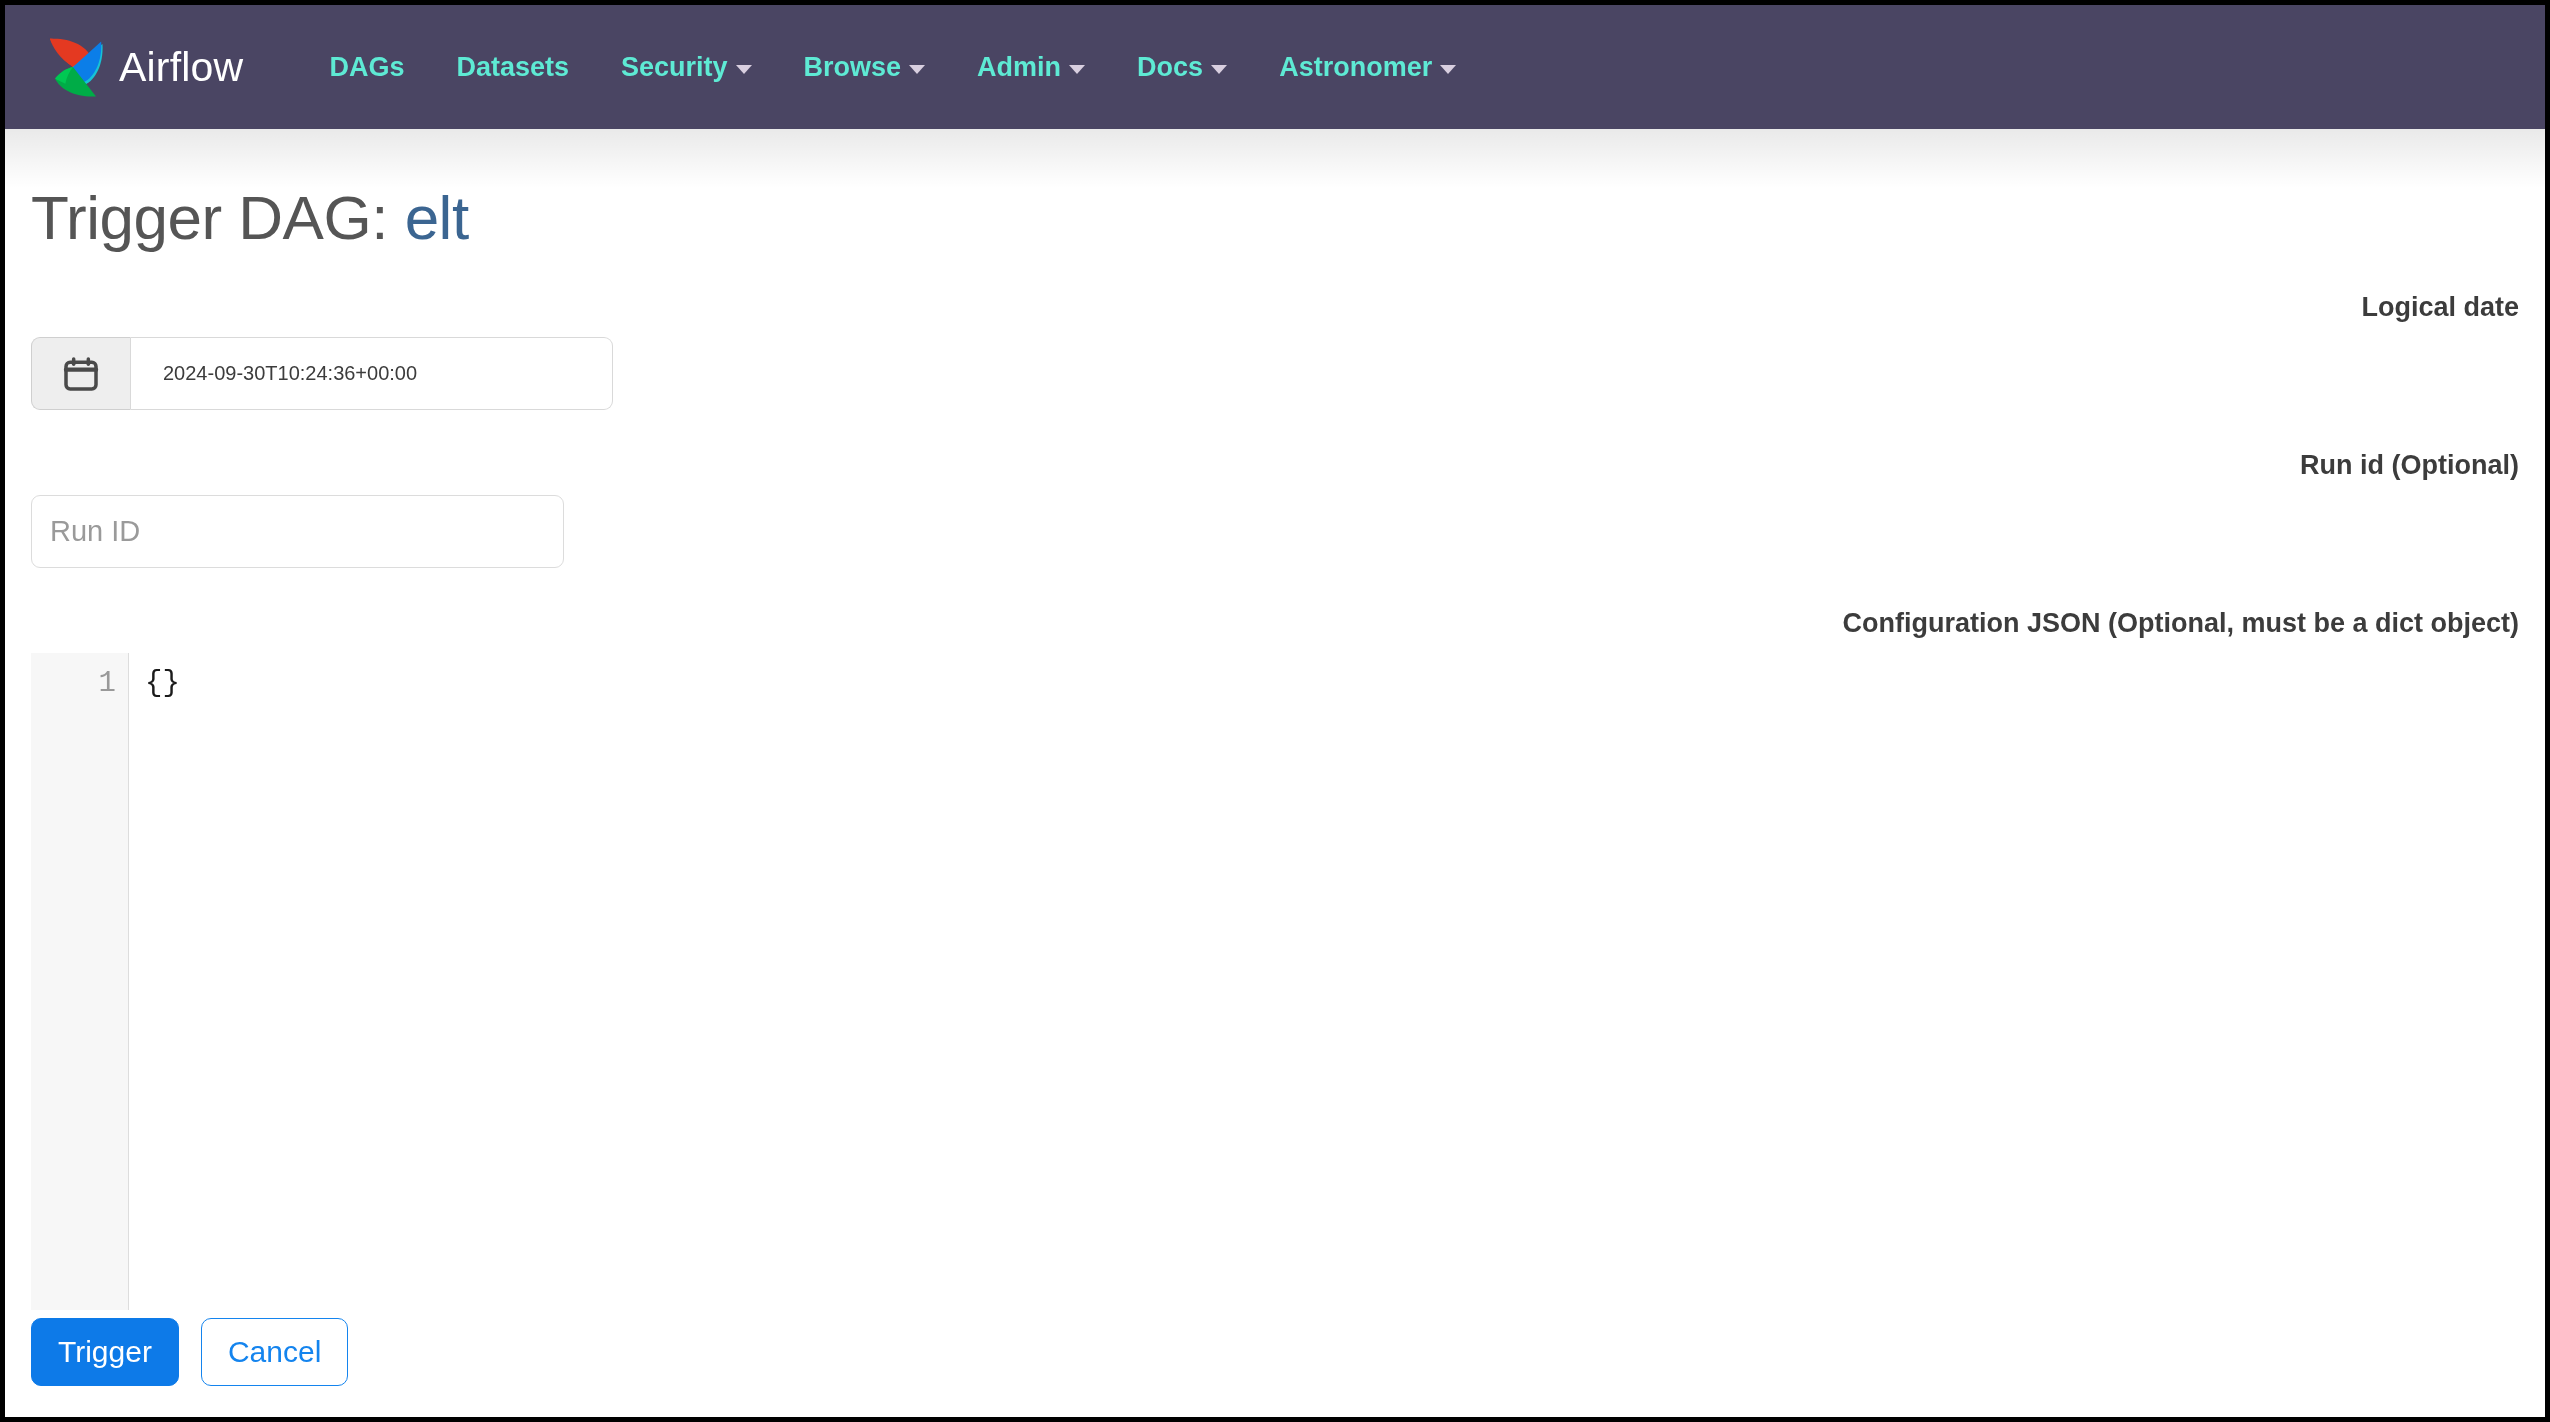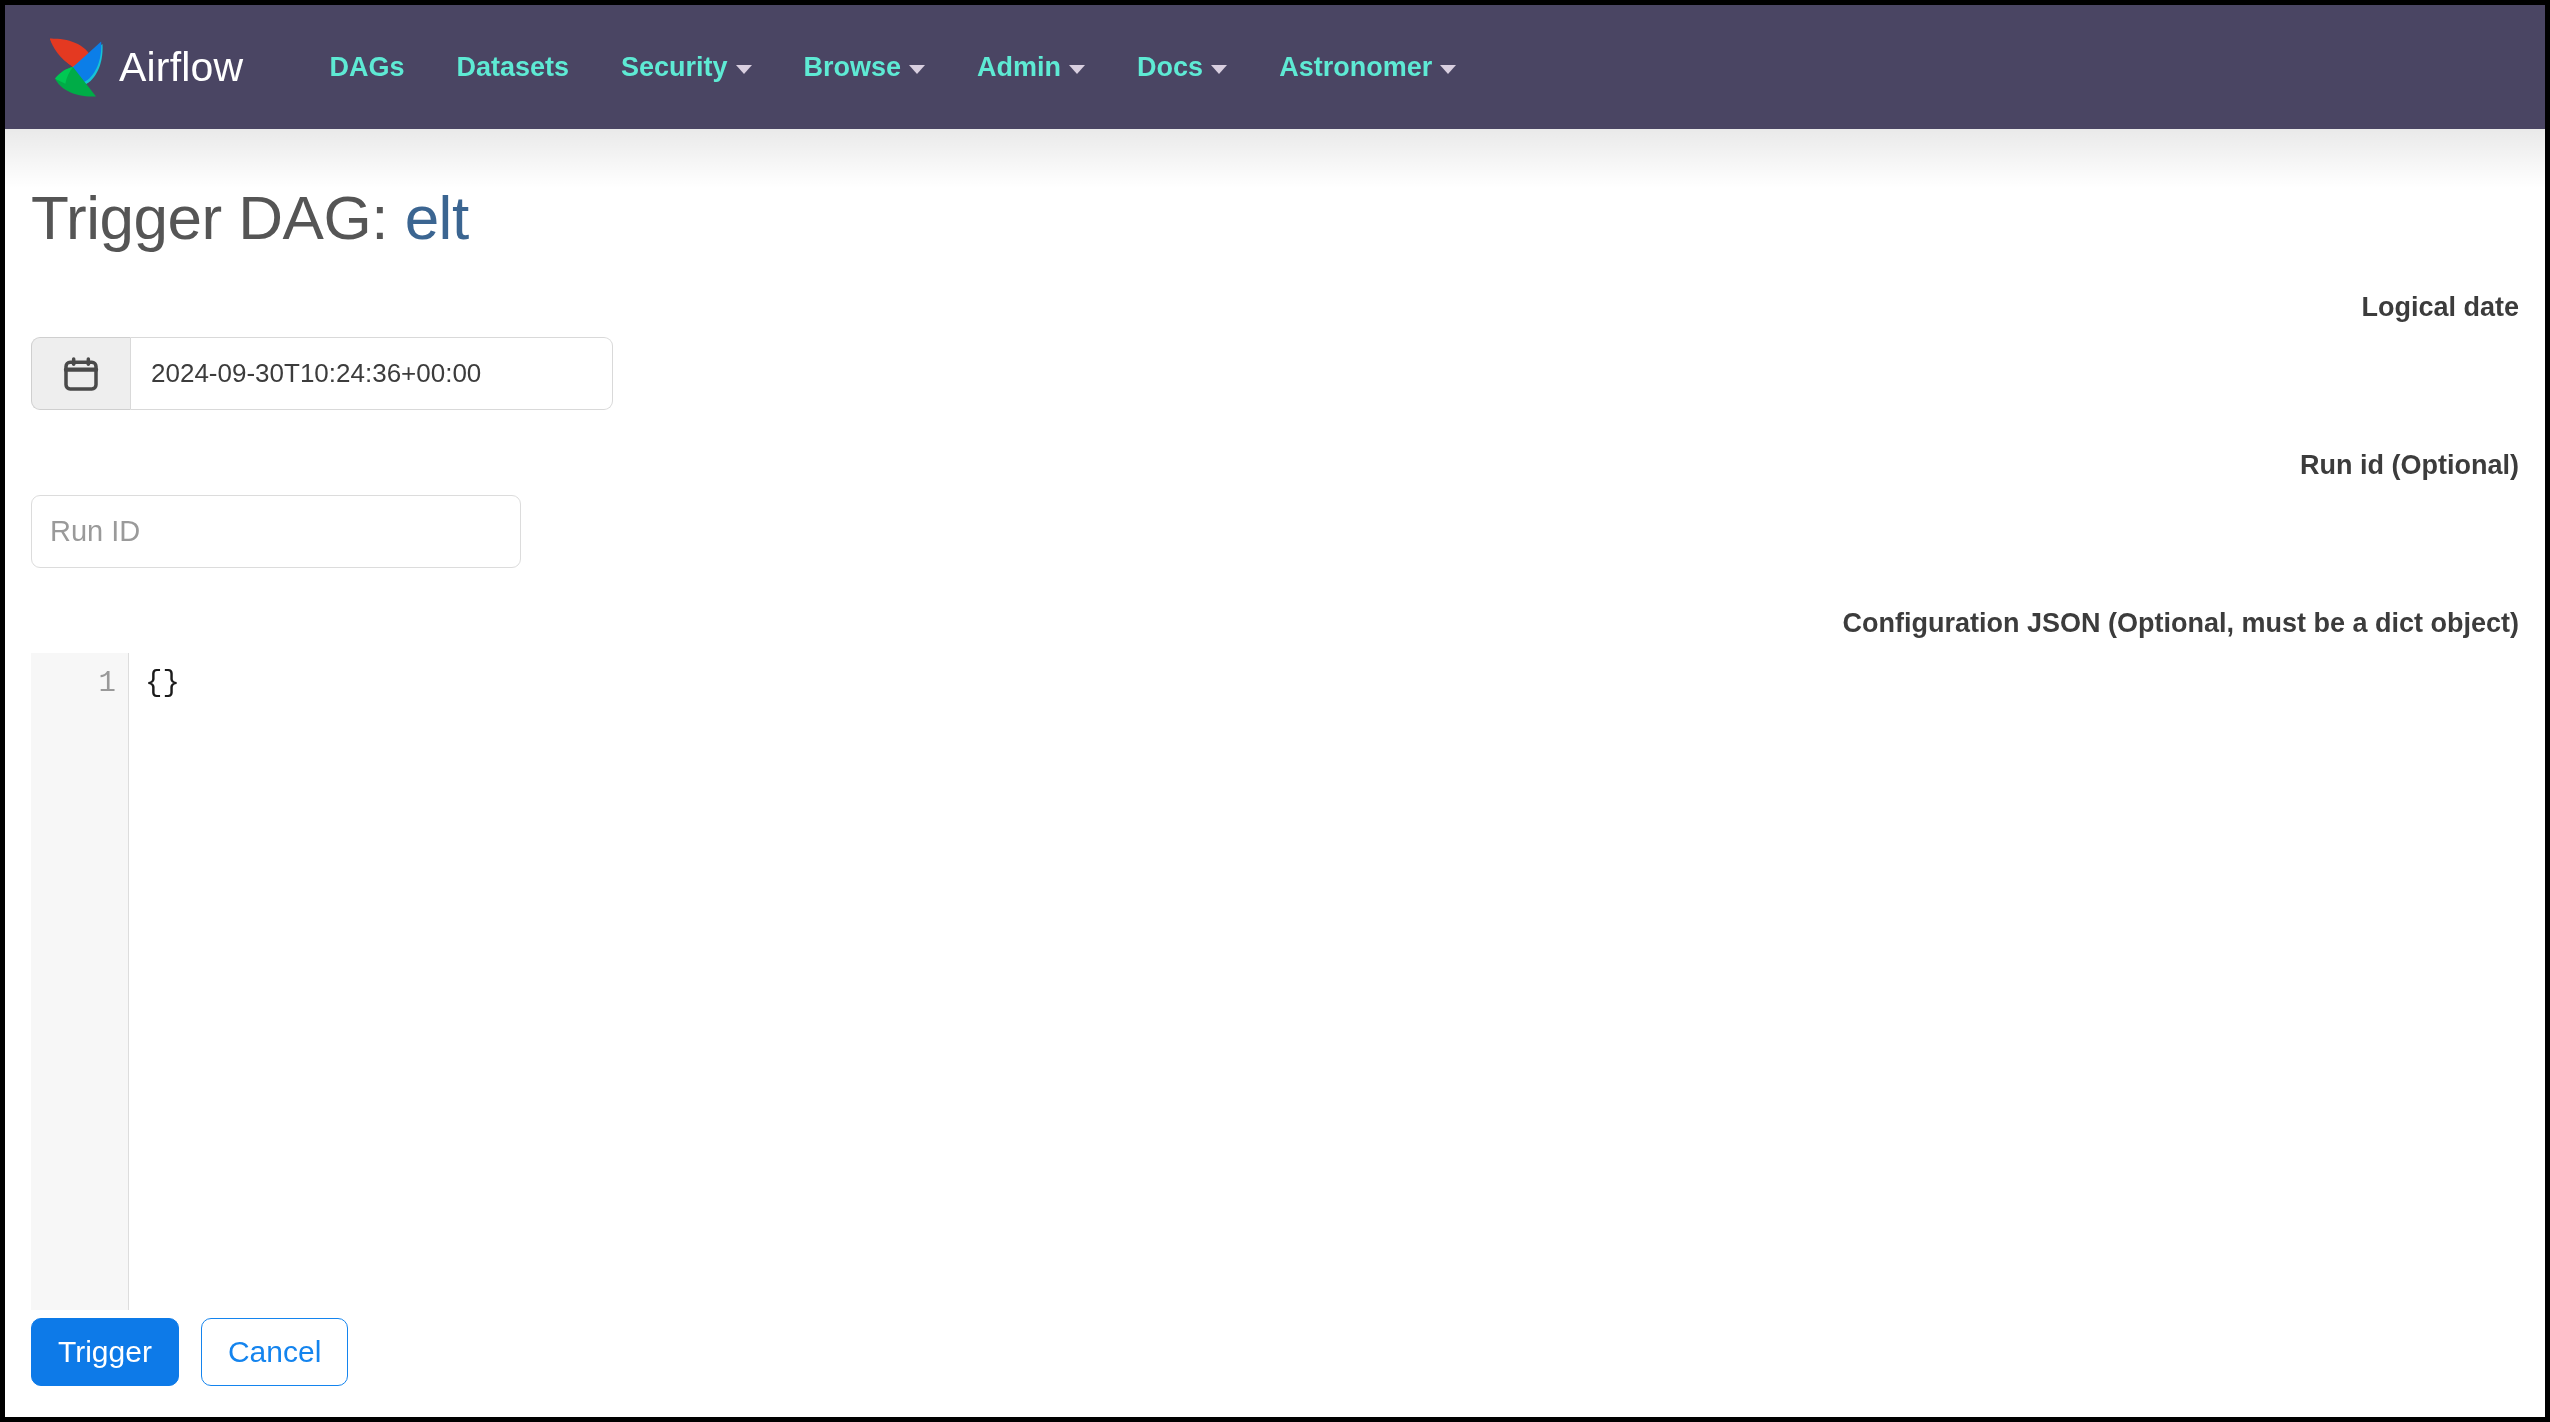--- a/index.html
+++ b/index.html
@@ -151,30 +151,30 @@
 
   .cal-icon { display: block; }
 
   .date-input {
     flex: 1;
     border: 1px solid #d9d9d9;
     border-left: none;
     border-radius: 0 9px 9px 0;
     background: #ffffff;
     font-family: "Liberation Sans", sans-serif;
-    font-size: 26px;
+    font-size: 20px;
     color: #3c3c3c;
-    padding: 0 20px;
+    padding: 0 32px;
     outline: none;
     min-width: 0;
   }
 
   .runid-input {
     display: block;
-    width: 490px;
+    width: 533px;
     height: 73px;
     border: 1px solid #dcdcdc;
     border-radius: 9px;
     background: #ffffff;
     font-family: "Liberation Sans", sans-serif;
     font-size: 29px;
     color: #3c3c3c;
     padding: 0 18px;
     outline: none;
   }

